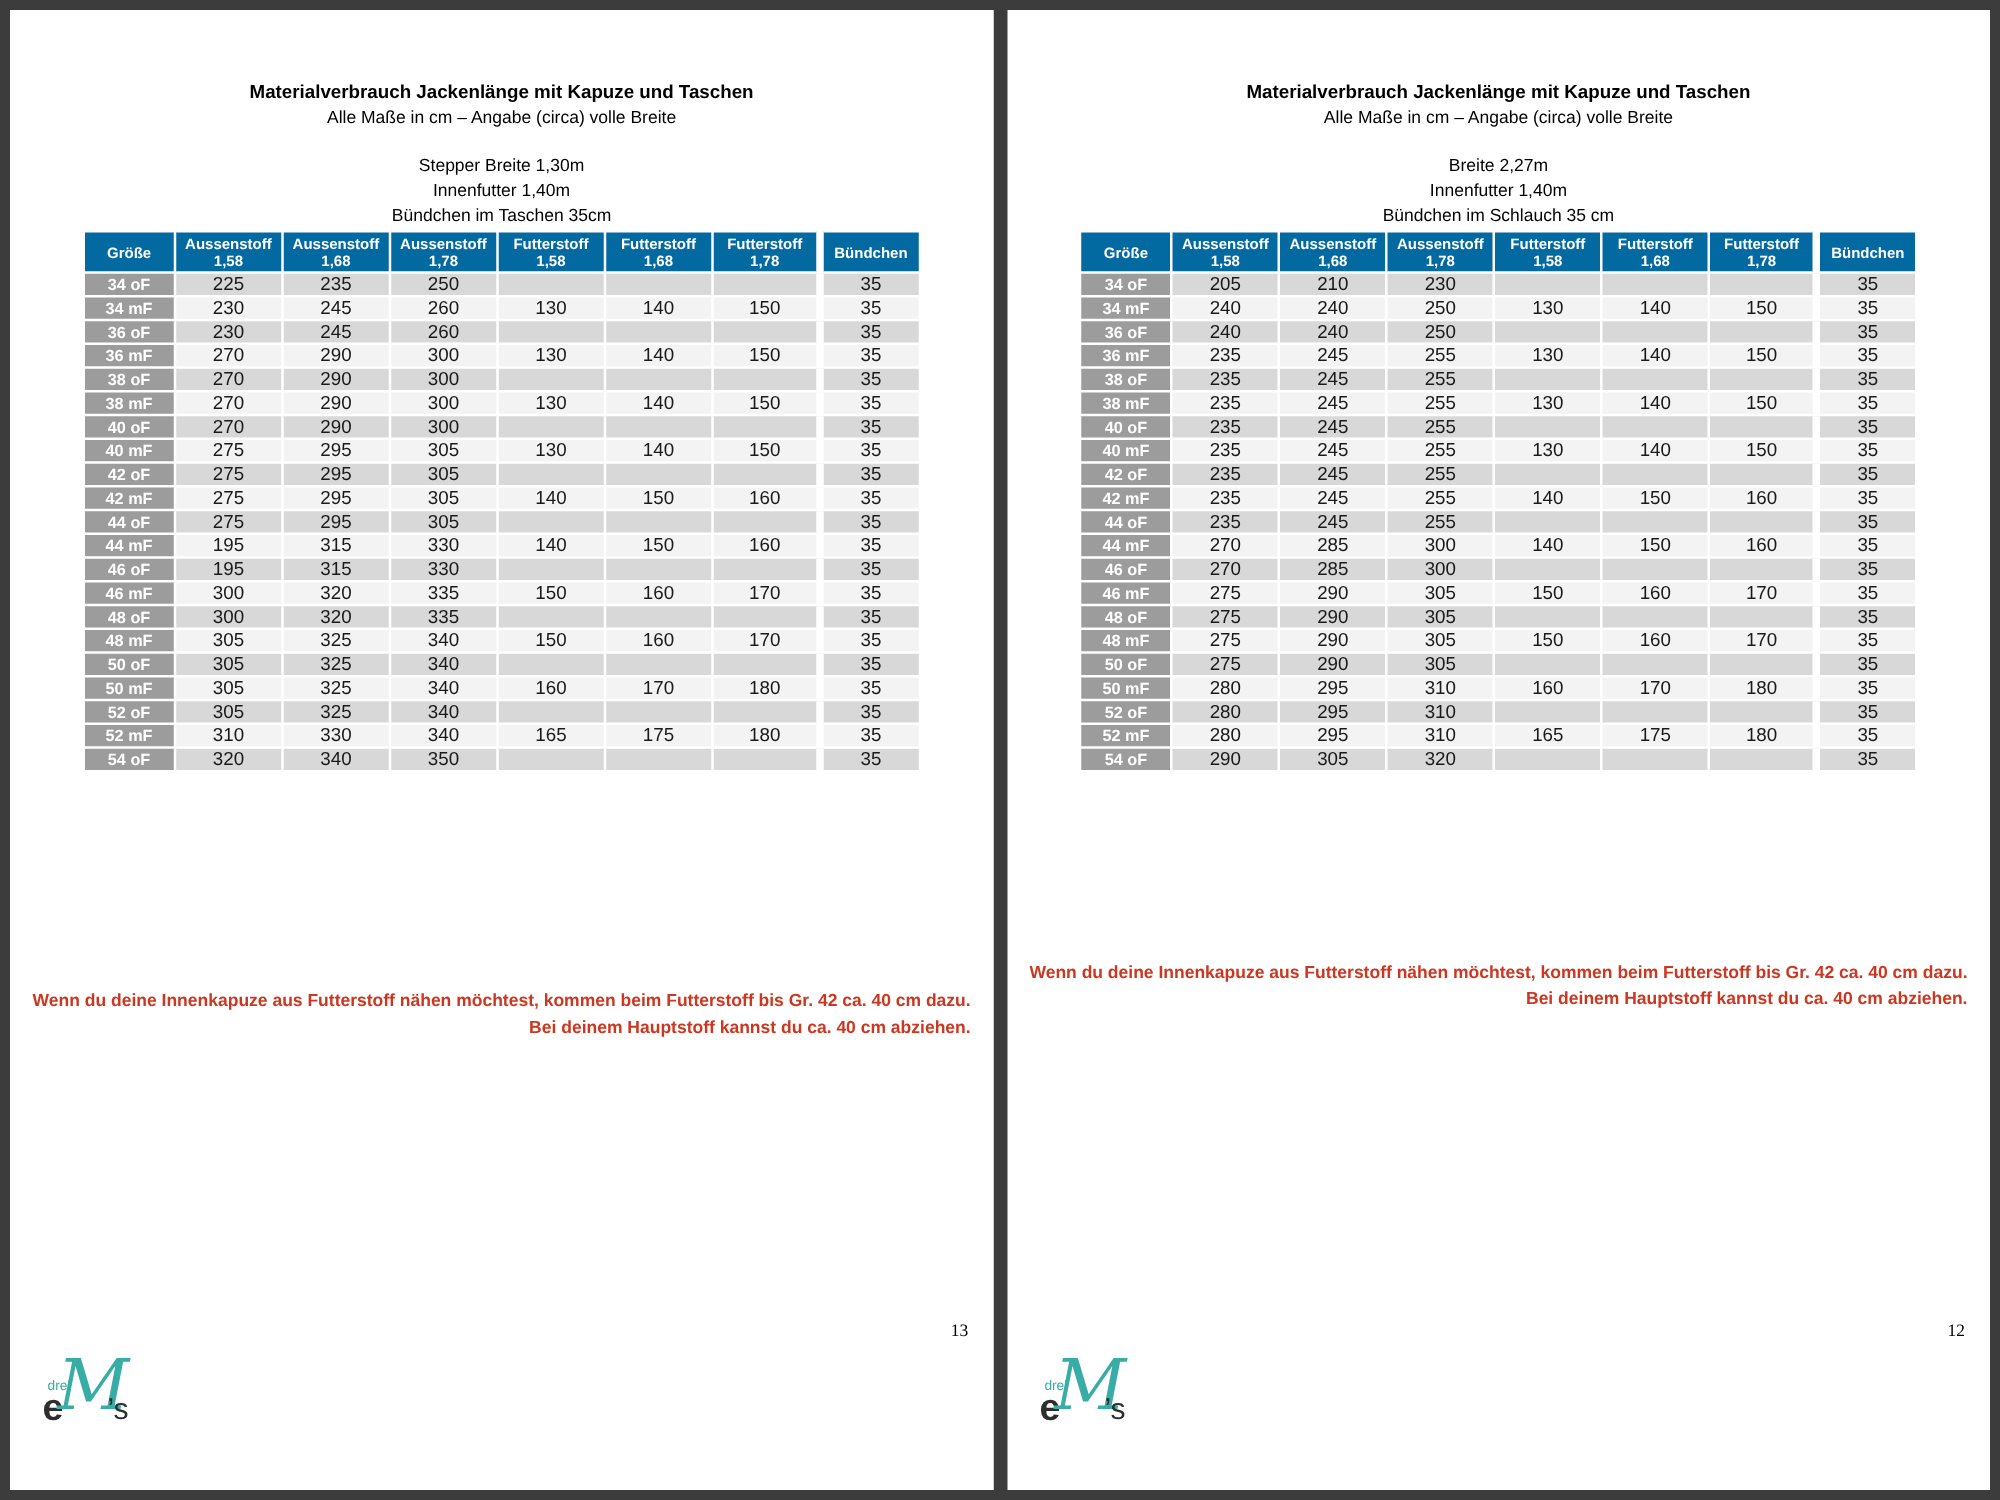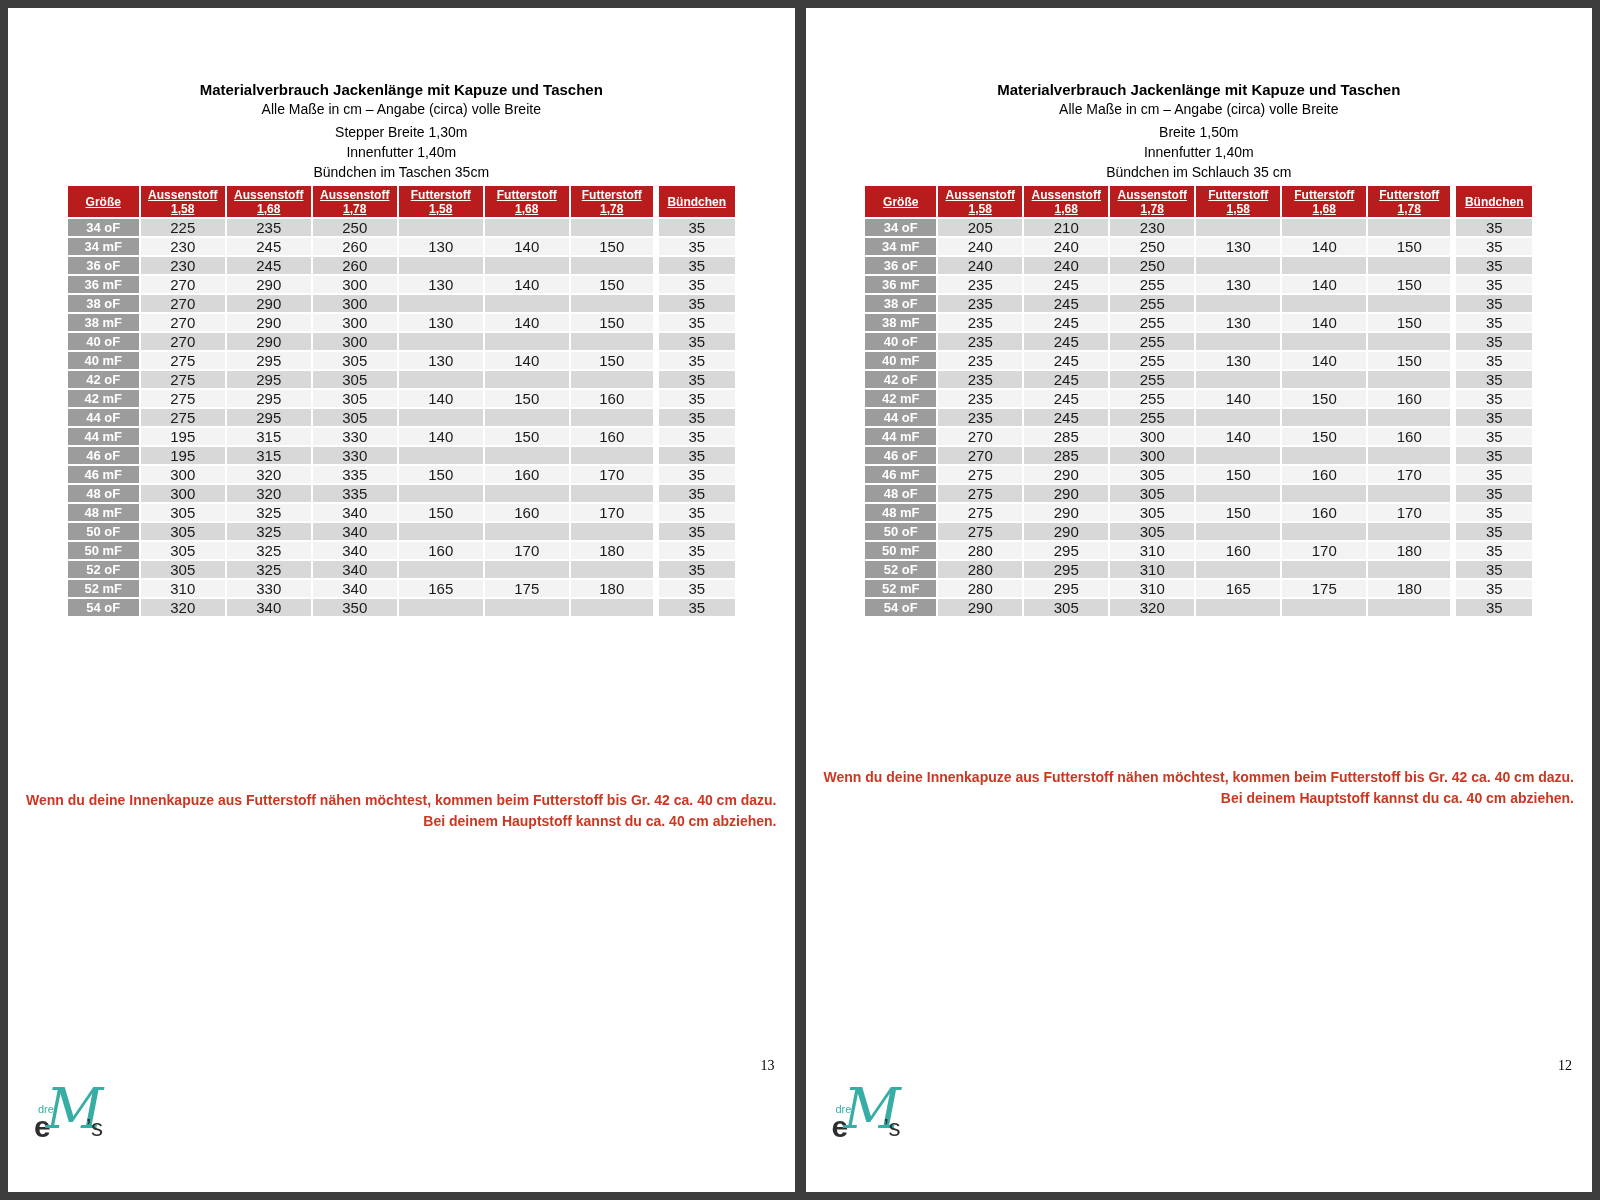--- a/index.html
+++ b/index.html
@@ -17,21 +17,21 @@
     flex: 1;
     height: 1184px;
     overflow: hidden;
   }
   .title-block {
     position: absolute;
     top: 56px;
     left: 0; right: 0;
     text-align: center;
   }
-  .doc-title { font-size: 15px; font-weight: bold; color: #000; line-height: 20px; margin-top: 16px; }
+  .doc-title { font-size: 15px; font-weight: bold; color: #000; line-height: 20px; }
   .doc-subtitle { font-size: 14px; color: #000; line-height: 19px; }
   .info-block {
     position: absolute;
     top: 114px;
     left: 0; right: 0;
     text-align: center;
   }
   .info-line { font-size: 14px; color: #000; line-height: 20px; }
 
   .table-wrap {
@@ -44,28 +44,27 @@
     margin: 0 auto;
     table-layout: fixed;
   }
   .mat-table th, .mat-table td {
     border: 2px solid #ffffff;
     text-align: center;
     vertical-align: middle;
     padding: 0;
   }
   .mat-table thead th {
-    background: #b91c1c;
+    background: #0369a1;
     color: #ffffff;
     font-size: 12px;
     font-weight: bold;
     line-height: 14px;
     height: 33px;
     width: 86px;
-    text-decoration: underline;
   }
   .mat-table thead th.size-head { width: 73px; }
   .mat-table thead th.buend-col { width: 80px; }
   .mat-table tbody th.size-cell {
     background: #9c9c9c;
     color: #ffffff;
     font-weight: bold;
     font-size: 13px;
     height: 18px;
   }
@@ -393,21 +392,21 @@
     <span class="logo-s">’s</span>
   </div>
 </div>
 
 <div class="page page-2">
   <div class="title-block">
     <div class="doc-title">Materialverbrauch Jackenlänge  mit Kapuze und Taschen</div>
     <div class="doc-subtitle">Alle Maße in cm – Angabe (circa) volle Breite</div>
   </div>
   <div class="info-block">
-    <div class="info-line">Breite 1,50m</div>
+    <div class="info-line">Breite 2,27m</div>
     <div class="info-line">Innenfutter 1,40m</div>
     <div class="info-line">Bündchen im Schlauch 35 cm</div>
   </div>
   <div class="table-wrap">
     <table class="mat-table">
         <thead>
           <tr>
             <th class="size-head">
               <div>Größe</div>
             </th>

